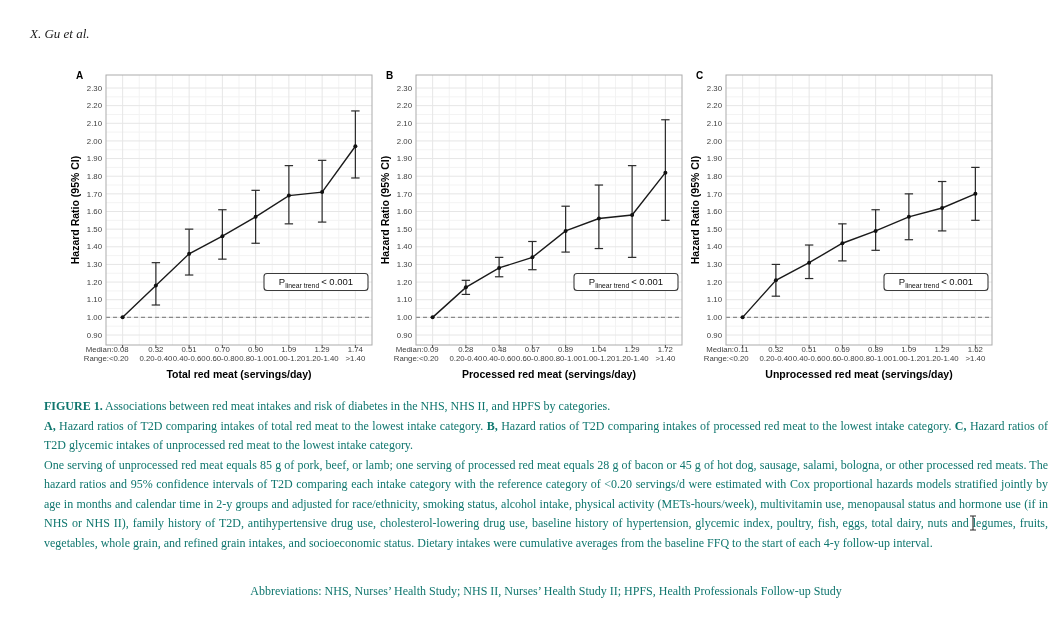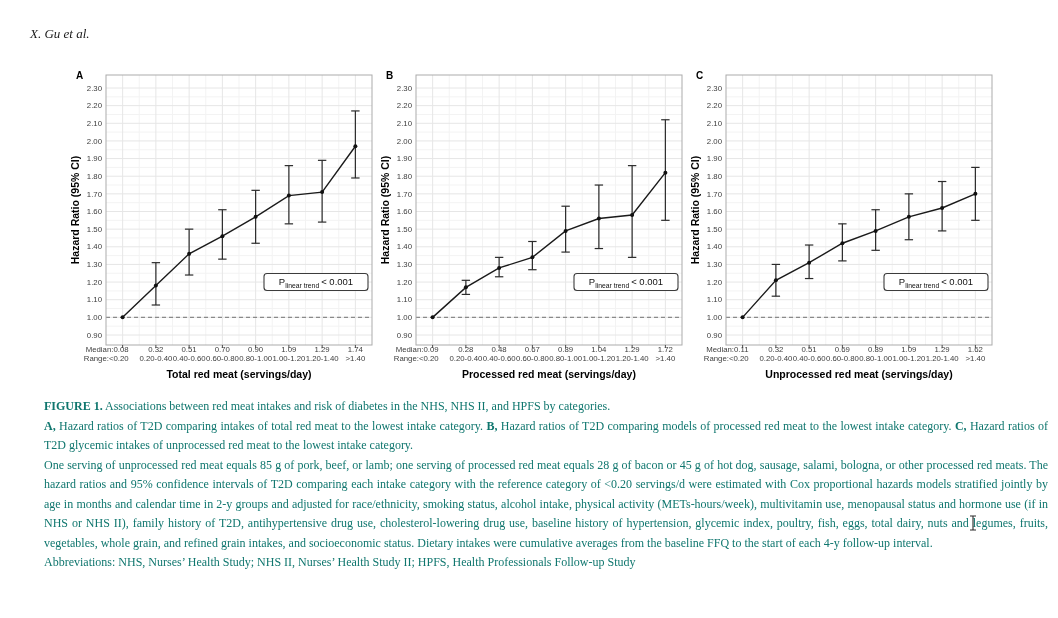--- a/index.html
+++ b/index.html
@@ -13,21 +13,21 @@
     font-style:italic;font-size:13px;color:#1a1a1a;flex-direction:column;
   }
   .figure{position:absolute;left:68px;top:64px;display:flex;}
   .figure svg{display:block;}
   svg text{font-family:"Liberation Sans",sans-serif;}
   .caption{
     position:absolute;left:44px;width:1004px;top:397px;
     font-size:12px;line-height:19.5px;color:#0f766e;
   }
   .caption p{margin:0;text-align:justify;}
-  .caption p.no-justify{text-align:left;}
+  .caption p.no-justify{text-align:center;margin-top:29px;}
   .text-cursor{position:absolute;left:968px;top:515px;}
 </style>
 </head>
 <body>
 
 <div class="header">
   <span>X. Gu et al.</span>
 </div>
 
 <div class="figure">
@@ -397,20 +397,20 @@
       <rect x="196" y="209.57142857142858" width="104" height="17" rx="3" fill="#ffffff" stroke="#3c3c3c" stroke-width="1.1"></rect>
       <text x="248" y="221.27142857142857" text-anchor="middle" font-size="9.5" fill="#111111"><tspan>P</tspan><tspan font-size="6.8" dy="2.6">linear trend</tspan><tspan font-size="9.5" dy="-2.6" dx="2">&lt; 0.001</tspan></text>
       <text x="171" y="314" text-anchor="middle" font-size="10.5" font-weight="bold" fill="#000">Unprocessed red meat (servings/day)</text>
       <text transform="translate(11 146) rotate(-90)" text-anchor="middle" font-size="10.5" font-weight="bold" fill="#000">Hazard Ratio (95% CI)</text>
       <text x="8" y="15" font-size="10" font-weight="bold" fill="#000">C</text>
     </svg>
 </div>
 
 <div class="caption">
   <p><b>FIGURE 1.</b><span> Associations between red meat intakes and risk of diabetes in the NHS, NHS II, and HPFS by categories.</span></p>
-  <p><b>A,</b><span> Hazard ratios of T2D comparing intakes of total red meat to the lowest intake category. </span><b>B,</b><span> Hazard ratios of T2D comparing models of processed red meat to the lowest intake category. </span><b>C,</b><span> Hazard ratios of T2D glycemic intakes of unprocessed red meat to the lowest intake category.</span></p>
+  <p><b>A,</b><span> Hazard ratios of T2D comparing intakes of total red meat to the lowest intake category. </span><b>B,</b><span> Hazard ratios of T2D comparing intakes of processed red meat to the lowest intake category. </span><b>C,</b><span> Hazard ratios of T2D glycemic intakes of unprocessed red meat to the lowest intake category.</span></p>
   <p>One serving of unprocessed red meat equals 85 g of pork, beef, or lamb; one serving of processed red meat equals 28 g of bacon or 45 g of hot dog, sausage, salami, bologna, or other processed red meats. The hazard ratios and 95% confidence intervals of T2D comparing each intake category with the reference category of &lt;0.20 servings/d were estimated with Cox proportional hazards models stratified jointly by age in months and calendar time in 2-y groups and adjusted for race/ethnicity, smoking status, alcohol intake, physical activity (METs-hours/week), multivitamin use, menopausal status and hormone use (if in NHS or NHS II), family history of T2D, antihypertensive drug use, cholesterol-lowering drug use, baseline history of hypertension, glycemic index, poultry, fish, eggs, total dairy, nuts and legumes, fruits, vegetables, whole grain, and refined grain intakes, and socioeconomic status. Dietary intakes were cumulative averages from the baseline FFQ to the start of each 4-y follow-up interval.</p>
   <p class="no-justify">Abbreviations: NHS, Nurses’ Health Study; NHS II, Nurses’ Health Study II; HPFS, Health Professionals Follow-up Study</p>
 </div>
 
 <svg class="text-cursor" width="10" height="16" viewBox="0 0 10 16">
   <path d="M2 1 H8 M5 1 V15 M2 15 H8" stroke="#2a2a2a" stroke-width="1.1" fill="none"></path>
 </svg>
 
 </body></html>

